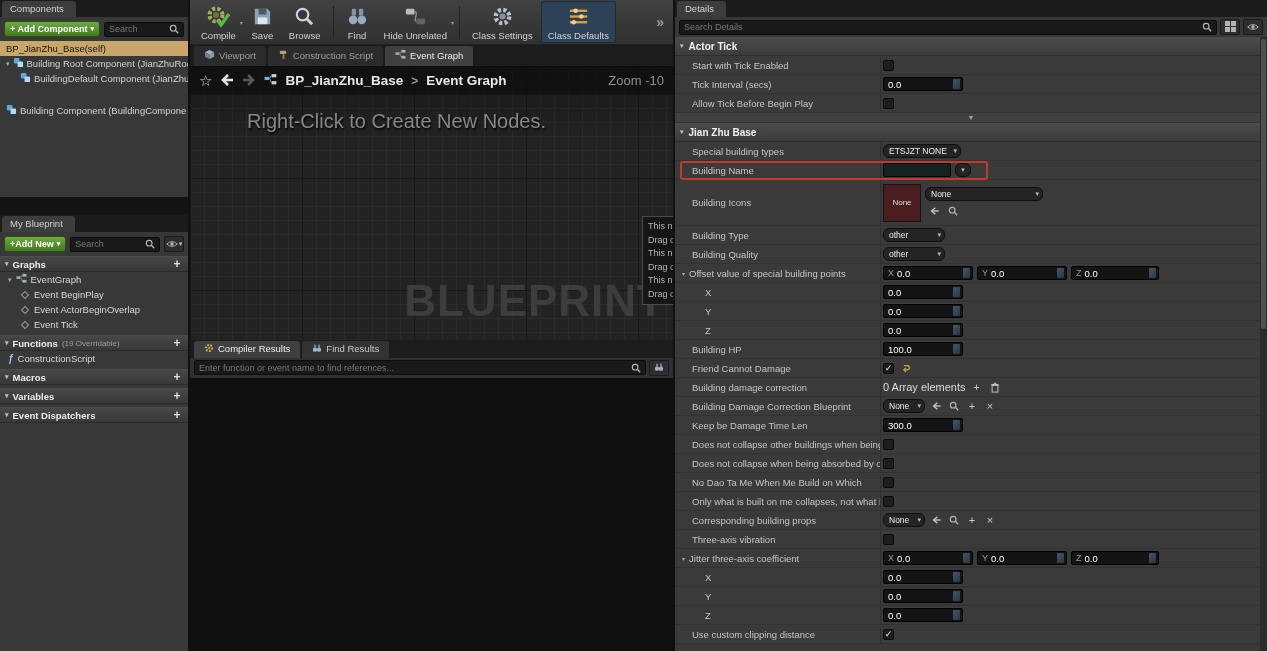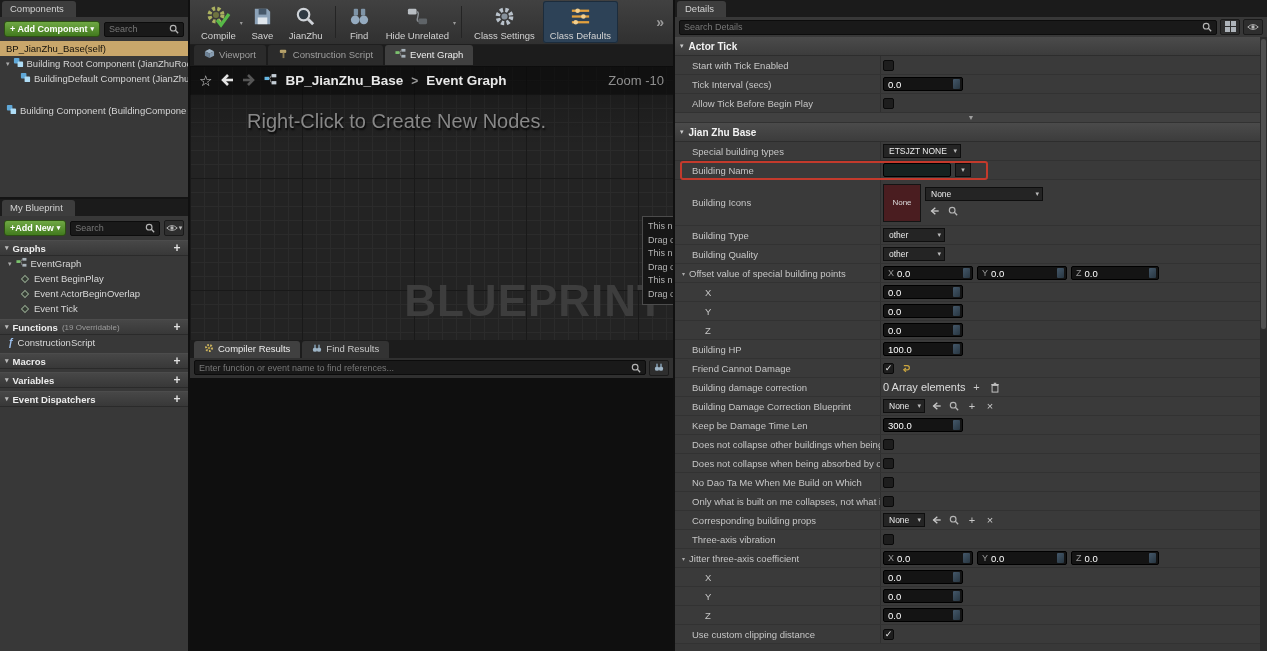--- a/index.html
+++ b/index.html
@@ -2,21 +2,21 @@
 <html><head>
 <meta charset="utf-8">
 <style>
 *{box-sizing:border-box;margin:0;padding:0}
 html,body{width:1267px;height:651px;overflow:hidden;background:#141414;font-family:"Liberation Sans",sans-serif}
 .app{display:flex;width:1267px;height:651px}
 
 .left-col{width:188px;display:flex;flex-direction:column;background:#141414}
 .panel{background:#383838;display:flex;flex-direction:column;min-height:0}
 .components-panel{height:197px;flex:none}
-.myblueprint-panel{flex:1;margin-top:2px}
+.myblueprint-panel{flex:1;margin-top:18px}
 .tabstrip{height:17px;background:#1b1b1b;display:flex;align-items:flex-end;padding-left:2px;flex:none;gap:2px}
 .tab{background:#3d3d3d;color:#d2d2d2;font-size:9.5px;padding:2px 12px 3px 8px;border-radius:3px 3px 0 0;display:flex;align-items:center;gap:4px;white-space:nowrap}
 .ptool{display:flex;align-items:center;gap:4px;padding:4px 4px;flex:none}
 .btn-green{background:linear-gradient(#6fa844,#427a1e);border:1px solid #2c4f13;color:#fff;font-size:9px;font-weight:bold;padding:2px 5px;border-radius:3px;display:flex;align-items:center;gap:3px;white-space:nowrap;height:16px}
 .btn-green .caret{font-size:7px}
 .searchbox{flex:1;display:flex;align-items:center;background:#191919;border:1px solid #0c0c0c;border-radius:2px;height:15px;padding:0 4px;min-width:0;gap:3px}
 .searchbox input{flex:1;background:transparent;border:none;outline:none;color:#bbb;font-size:9px;min-width:0;font-family:inherit}
 .searchbox input::placeholder{color:#777}
 .icon-btn{width:20px;height:16px;background:#2e2e2e;border:1px solid #1a1a1a;border-radius:2px;display:flex;align-items:center;justify-content:center;gap:1px;flex:none;color:#bbb;font-size:7px}
 .crow{display:flex;align-items:center;gap:3px;height:15px;font-size:9.5px;color:#d4d4d4;white-space:nowrap;overflow:hidden;padding-left:6px}
@@ -33,21 +33,21 @@
 .fn-ico{color:#9cc0ee;font-style:italic;font-weight:bold;font-size:10px;flex:none}
 
 .center-col{flex:1;display:flex;flex-direction:column;min-width:0;border-left:2px solid #101010;border-right:2px solid #101010}
 .toolbar{height:45px;background:linear-gradient(#414141,#303030);display:flex;align-items:center;padding:0 4px;gap:1px;flex:none;border-bottom:1px solid #1f1f1f}
 .tbtn{display:flex;flex-direction:column;align-items:center;justify-content:center;height:42px;padding:1px 7px 0;border-radius:3px;color:#d2d2d2;font-size:9.5px;gap:2px;position:relative}
 .tbtn.active{background:#2d4257;box-shadow:inset 0 0 0 1px #1c2c3c}
 .tbtn .tb-caret{position:absolute;right:0;top:18px;font-size:6px;color:#9a9a9a}
 .tb-ico{height:24px;display:flex;align-items:center}
 .tb-sep{width:1px;height:32px;background:#242424;margin:0 4px;flex:none}
 .tb-overflow{margin-left:auto;color:#9a9a9a;font-size:14px;font-weight:bold;padding:0 5px}
-.gtabs{height:21px;background:#1c1c1c;display:flex;align-items:flex-start;padding-left:4px;gap:2px;flex:none}
+.gtabs{height:21px;background:#1c1c1c;display:flex;align-items:center;padding-left:4px;gap:2px;flex:none}
 .gtab{display:flex;align-items:center;gap:4px;background:#2b2b2b;color:#9f9f9f;font-size:9.5px;padding:3px 10px 4px;border-radius:3px 3px 0 0;white-space:nowrap}
 .gtab.active{background:#404040;color:#ececec}
 .graph{flex:1;position:relative;overflow:hidden;background-color:#232323;background-image:linear-gradient(#191919 1px,transparent 1px),linear-gradient(90deg,#191919 1px,transparent 1px),linear-gradient(#2b2b2b 1px,transparent 1px),linear-gradient(90deg,#2b2b2b 1px,transparent 1px);background-size:112px 112px,112px 112px,14px 14px,14px 14px}
 .graph::before{content:'';position:absolute;inset:0;background:linear-gradient(rgba(0,0,0,.30),transparent 80px);pointer-events:none}
 .bc{position:absolute;top:0;left:0;right:0;height:29px;background:rgba(10,10,10,.55);display:flex;align-items:center;gap:8px;padding:0 9px;z-index:3}
 .bc .star{color:#d8d8d8;font-size:15px}
 .bc .crumb{color:#e8e8e8;font-weight:bold;font-size:13.5px;white-space:nowrap}
 .bc .bsep{color:#9a9a9a;font-weight:bold;font-size:12px}
 .zoom{margin-left:auto;color:#8f8f8f;font-size:13px}
 .hint{position:absolute;top:44px;left:0;right:70px;text-align:center;color:#878787;font-size:20px;font-weight:normal;text-shadow:1px 2px 2px rgba(0,0,0,.85);z-index:2}
@@ -70,21 +70,21 @@
 .drow.expander{height:10px;justify-content:center;background:#414141;color:#9f9f9f;font-size:7px}
 .dlabel{width:206px;flex:none;padding-left:17px;display:flex;align-items:center;gap:4px;overflow:hidden;border-right:1px solid #2f2f2f;height:100%}
 .dlabel.ind{padding-left:30px}
 .dlabel-text{font-size:9.5px;color:#c6c6c6;white-space:nowrap;overflow:hidden}
 .rcaret{font-size:6px;color:#aaa;margin-left:-10px;flex:none}
 .dval{flex:1;display:flex;align-items:center;gap:4px;padding-left:2px;min-width:0}
 .numfield{height:14px;background:#141414;border:1px solid #000;border-radius:2px;display:flex;align-items:center;padding:0 2px 0 4px;gap:3px;flex:none}
 .numfield .axis{font-size:9px;color:#9a9a9a}
 .nfv{flex:1;font-size:9.5px;color:#fff}
 .nfs{width:7px;height:10px;background:linear-gradient(135deg,#44586a 0%,#283641 100%);border-radius:1px;flex:none}
-.dd{height:14px;background:#242424;border:1px solid #0e0e0e;border-radius:0;display:flex;align-items:center;padding:0 3px 0 5px;gap:4px;flex:none}
+.dd{height:14px;background:#242424;border:1px solid #0e0e0e;border-radius:6px;display:flex;align-items:center;padding:0 3px 0 5px;gap:4px;flex:none}
 .dd-val{flex:1;font-size:8.5px;color:#ececec;white-space:nowrap;overflow:hidden}
 .dd-caret{font-size:7px;color:#bbb;flex:none}
 .chk{width:11px;height:11px;background:#1d1d1d;border:1px solid #090909;border-radius:2px;display:flex;align-items:center;justify-content:center;color:#eee;font-size:9px;flex:none}
 .txtfield{width:68px;height:14px;background:#152220;border:1px solid #000;border-radius:2px;flex:none}
 .redbox{position:absolute;left:5px;top:0;width:308px;height:19px;border:2px solid #c33a2c;border-radius:3px;pointer-events:none;z-index:2}
 .asset-thumb{width:38px;height:38px;background:#4a1d20;border:1px solid #141414;display:flex;align-items:center;justify-content:center;color:#ddd;font-size:8px;flex:none}
 .asset-col{display:flex;flex-direction:column;gap:3px;justify-content:center}
 .asset-icons{display:flex;gap:5px;align-items:center;padding-left:2px}
 .mini-btn{width:14px;height:14px;display:flex;align-items:center;justify-content:center;color:#c9c9c9;font-size:11px;line-height:1;flex:none}
 .arrtext{font-size:11px;color:#ddd;margin-right:0}
@@ -251,21 +251,21 @@
           </span>
           <span>Save</span>
         </div>
         <div class="tbtn">
           <span class="tb-ico">
             <svg width="23" height="23" viewBox="0 0 24 24">
               <circle cx="10" cy="10" r="6" fill="#2f3a44" stroke="#cfd3d8" stroke-width="2.2"></circle>
               <line x1="14.5" y1="14.5" x2="20" y2="20" stroke="#cfd3d8" stroke-width="3"></line>
             </svg>
           </span>
-          <span>JianZhu</span>
+          <span>Browse</span>
         </div>
         <div class="tb-sep"></div>
         <div class="tbtn">
           <span class="tb-ico">
             <svg width="23" height="23" viewBox="0 0 24 24">
               <rect x="6" y="4" width="4.5" height="7" rx="1" fill="#7f95a8"></rect>
               <rect x="13.5" y="4" width="4.5" height="7" rx="1" fill="#7f95a8"></rect>
               <circle cx="7.5" cy="15.5" r="4.5" fill="#95abc0"></circle>
               <circle cx="16.5" cy="15.5" r="4.5" fill="#95abc0"></circle>
             </svg>

